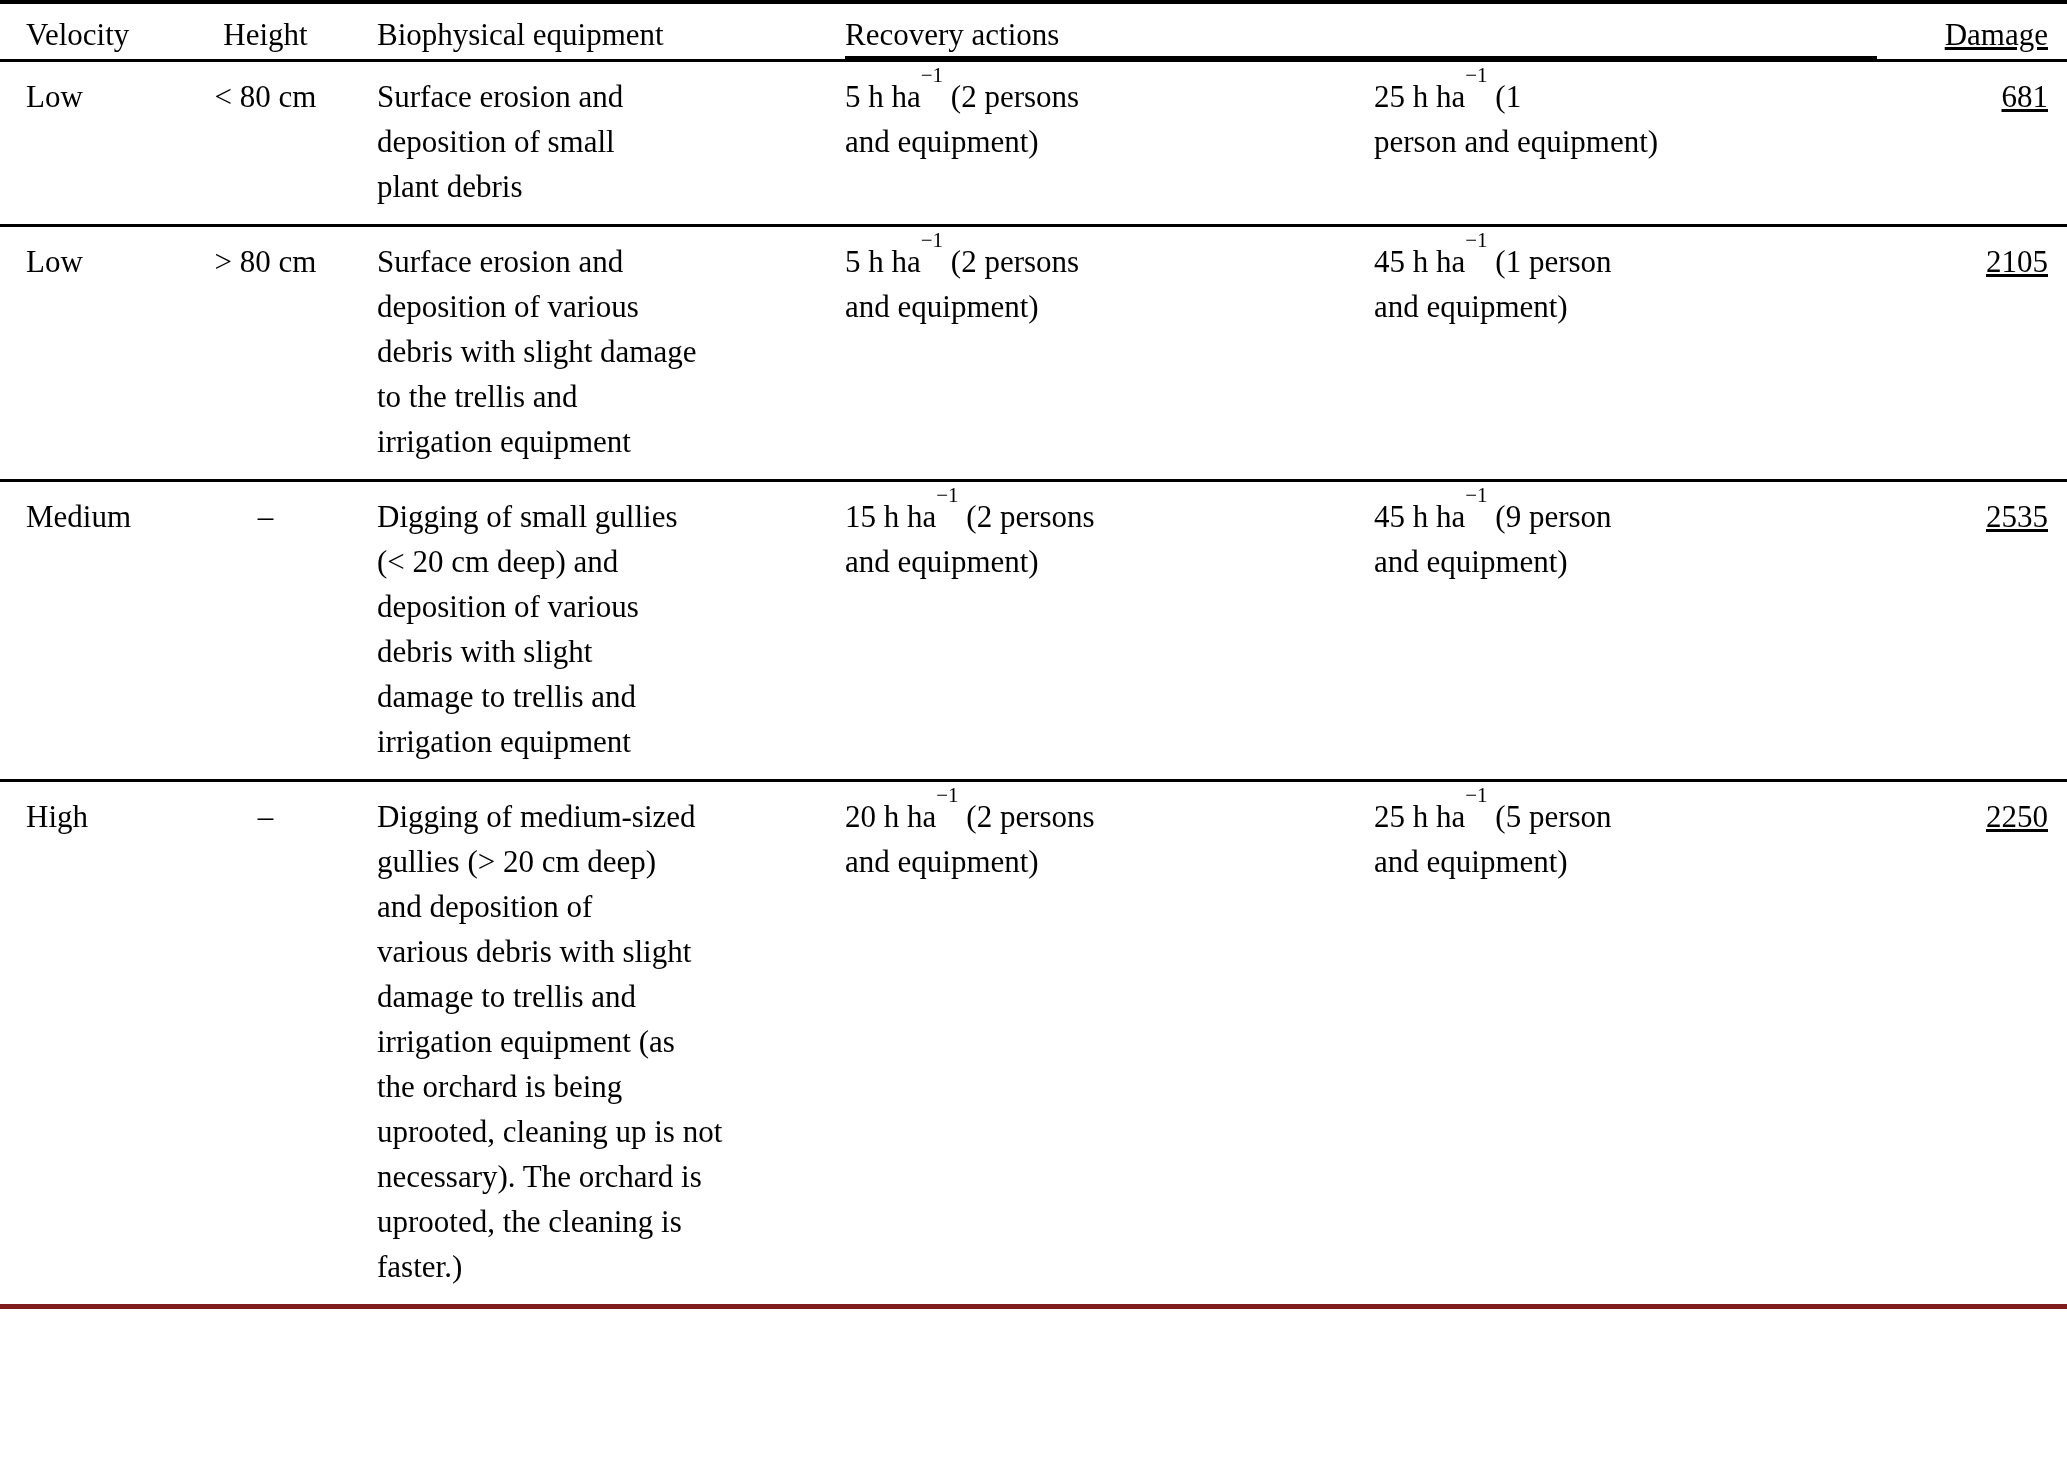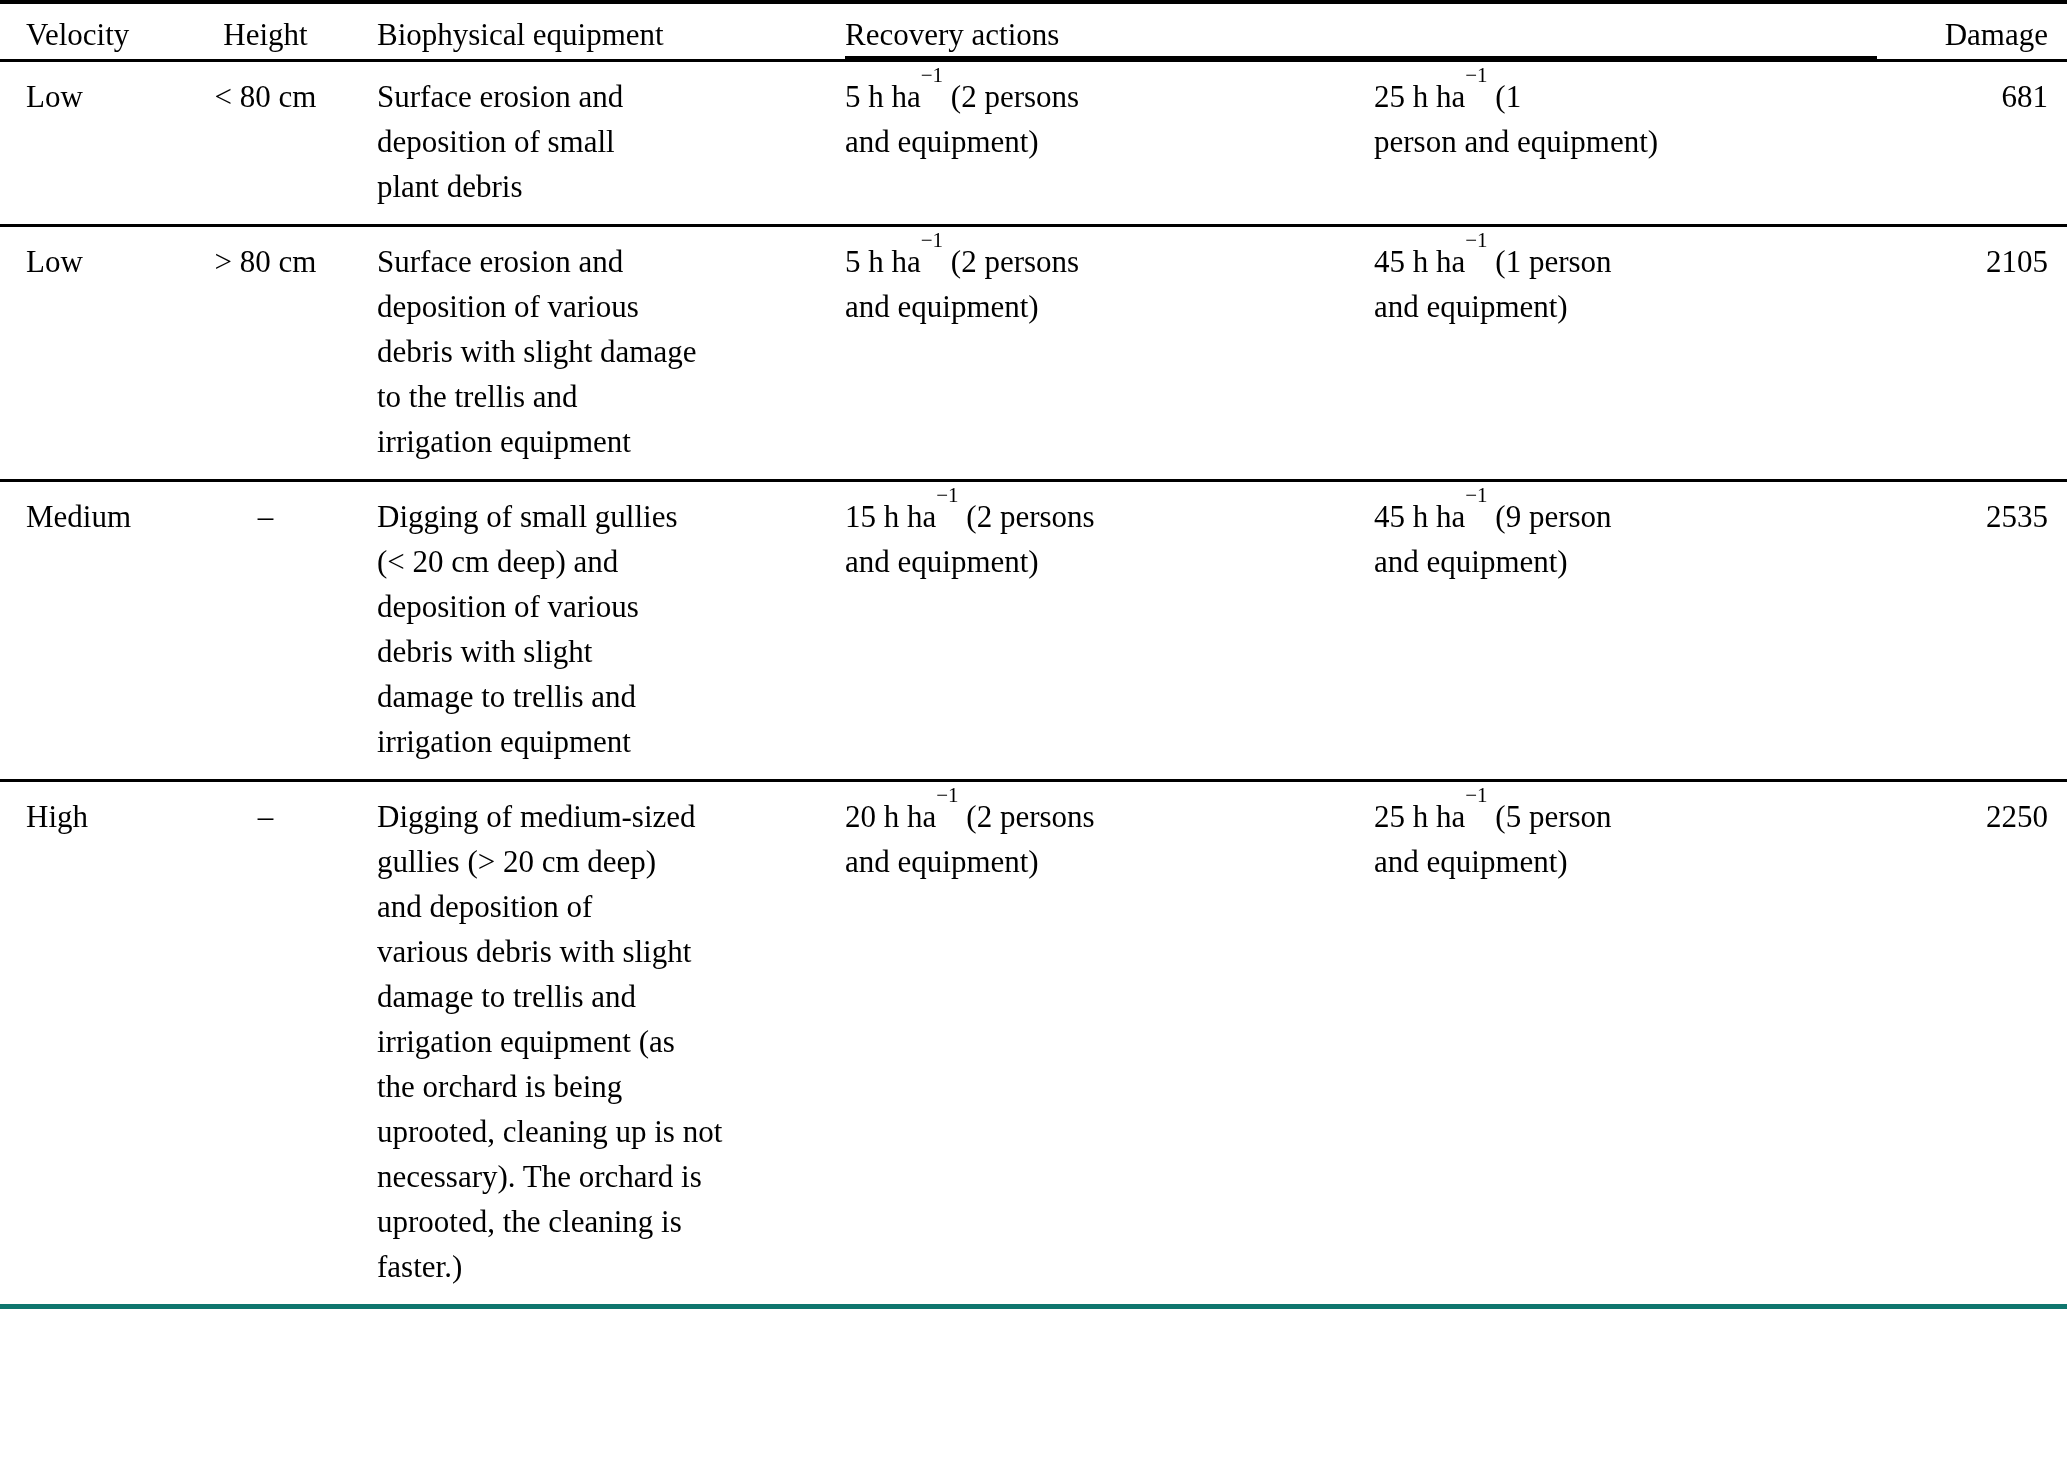--- a/index.html
+++ b/index.html
@@ -10,34 +10,34 @@
     background: #ffffff;
     overflow: hidden;
     color: #000000;
     font-family: "Liberation Serif", "DejaVu Serif", serif;
   }
   table.paper-table {
     border-collapse: collapse;
     table-layout: fixed;
     width: 2067px;
     border-top: 4px solid #000000;
-    border-bottom: 5px solid #0f766e;
+    border-bottom: 5px solid #7f1d1d;
     font-size: 31px;
     line-height: 45px;
   }
   th, td {
     font-weight: normal;
     vertical-align: top;
     padding: 0;
     text-align: left;
     white-space: pre-line;
     overflow: hidden;
   }
   .ac { text-align: center; }
-  .ar { text-align: right; padding-right: 19px; }
+  .ar { text-align: right; padding-right: 19px; text-decoration: underline; }
   .c1 { padding-left: 26px; }
   .c3 { padding-left: 25px; }
   thead tr.main th {
     height: 58px;
     box-sizing: border-box;
     padding-top: 8px;
   }
   th.recovery {
     position: relative;
   }

